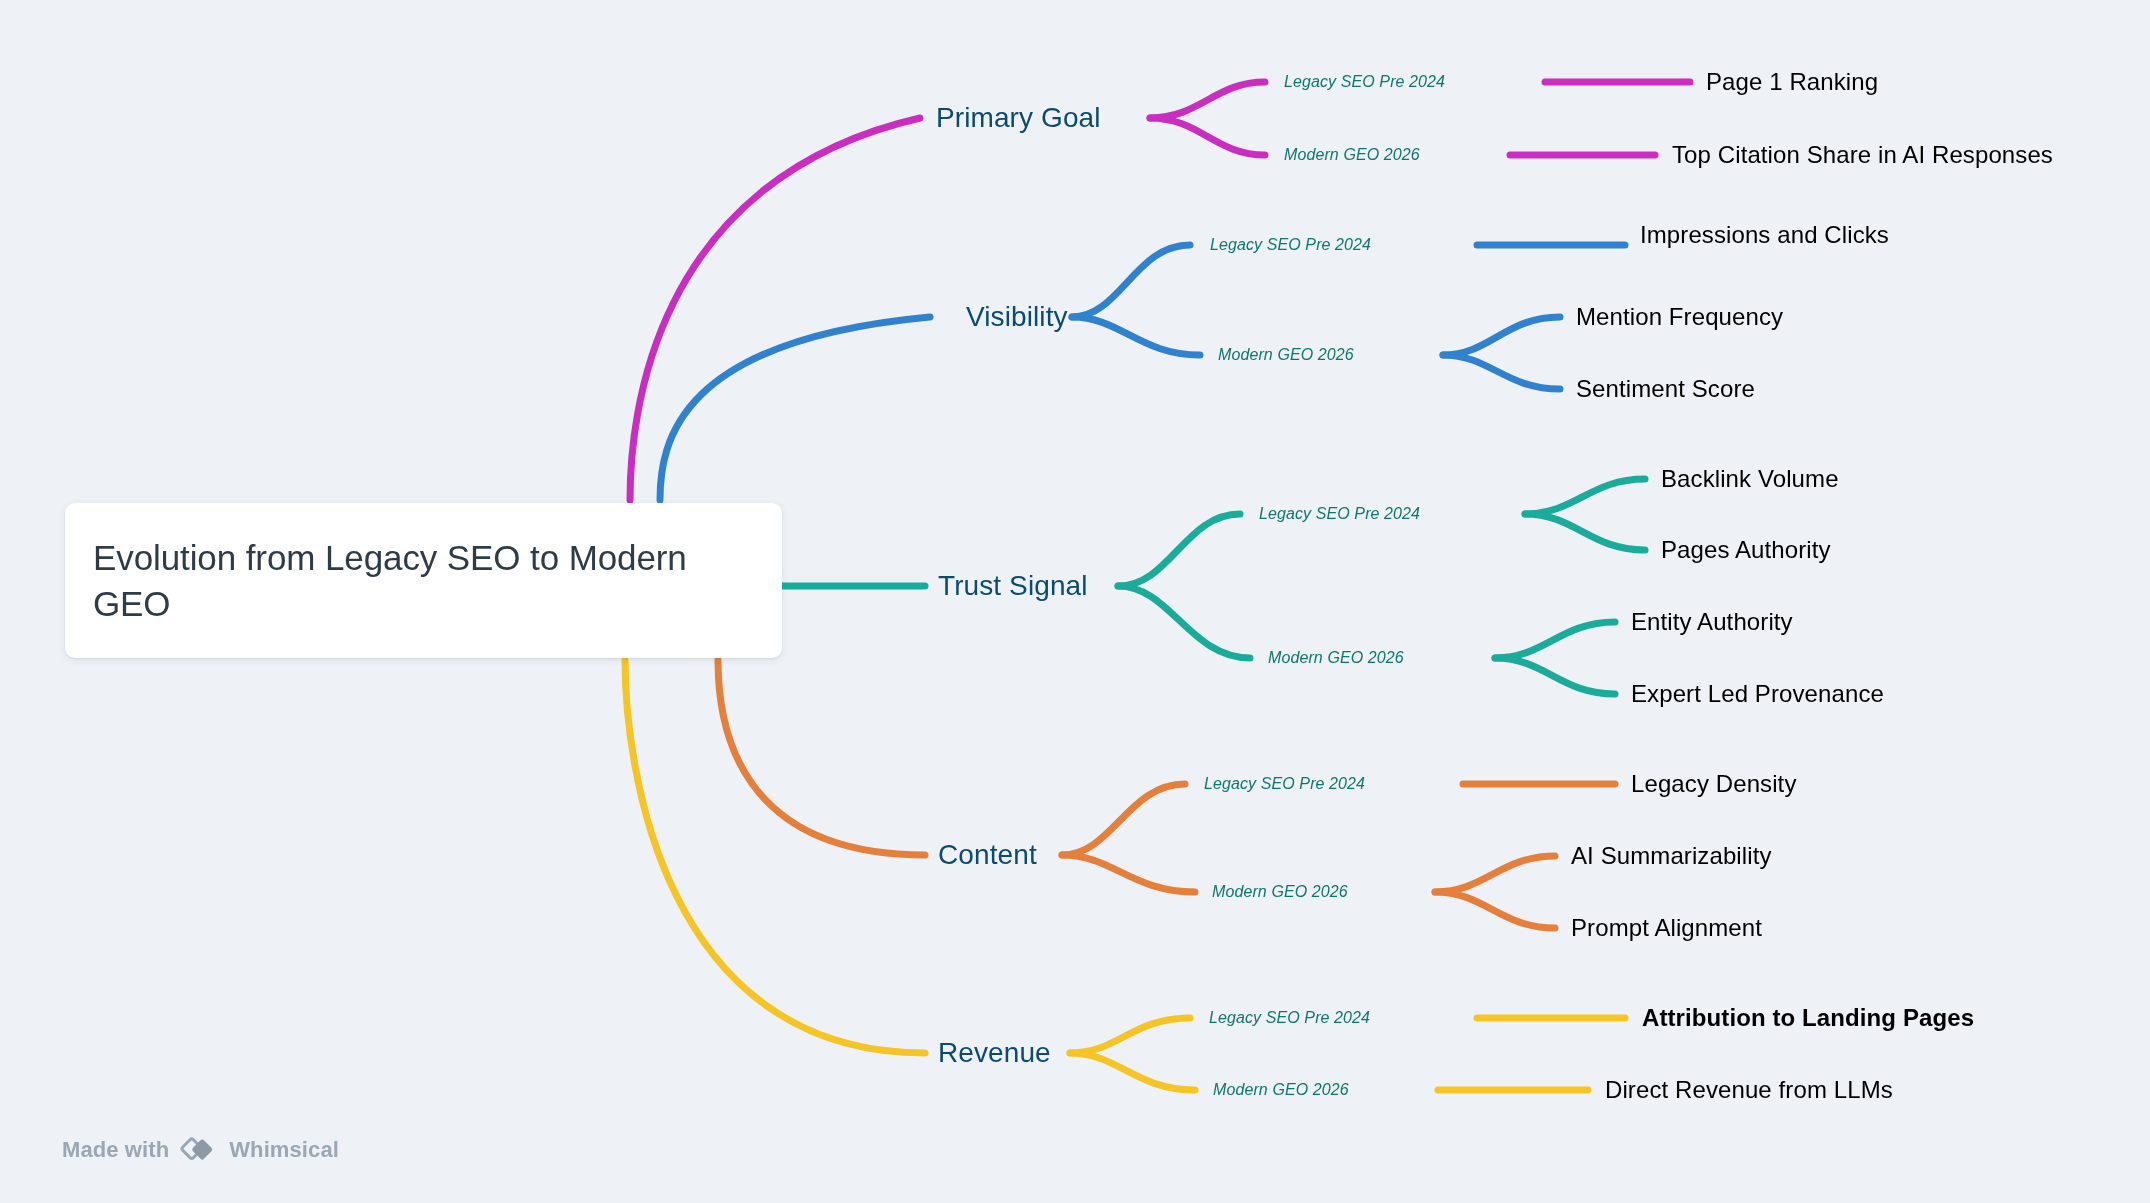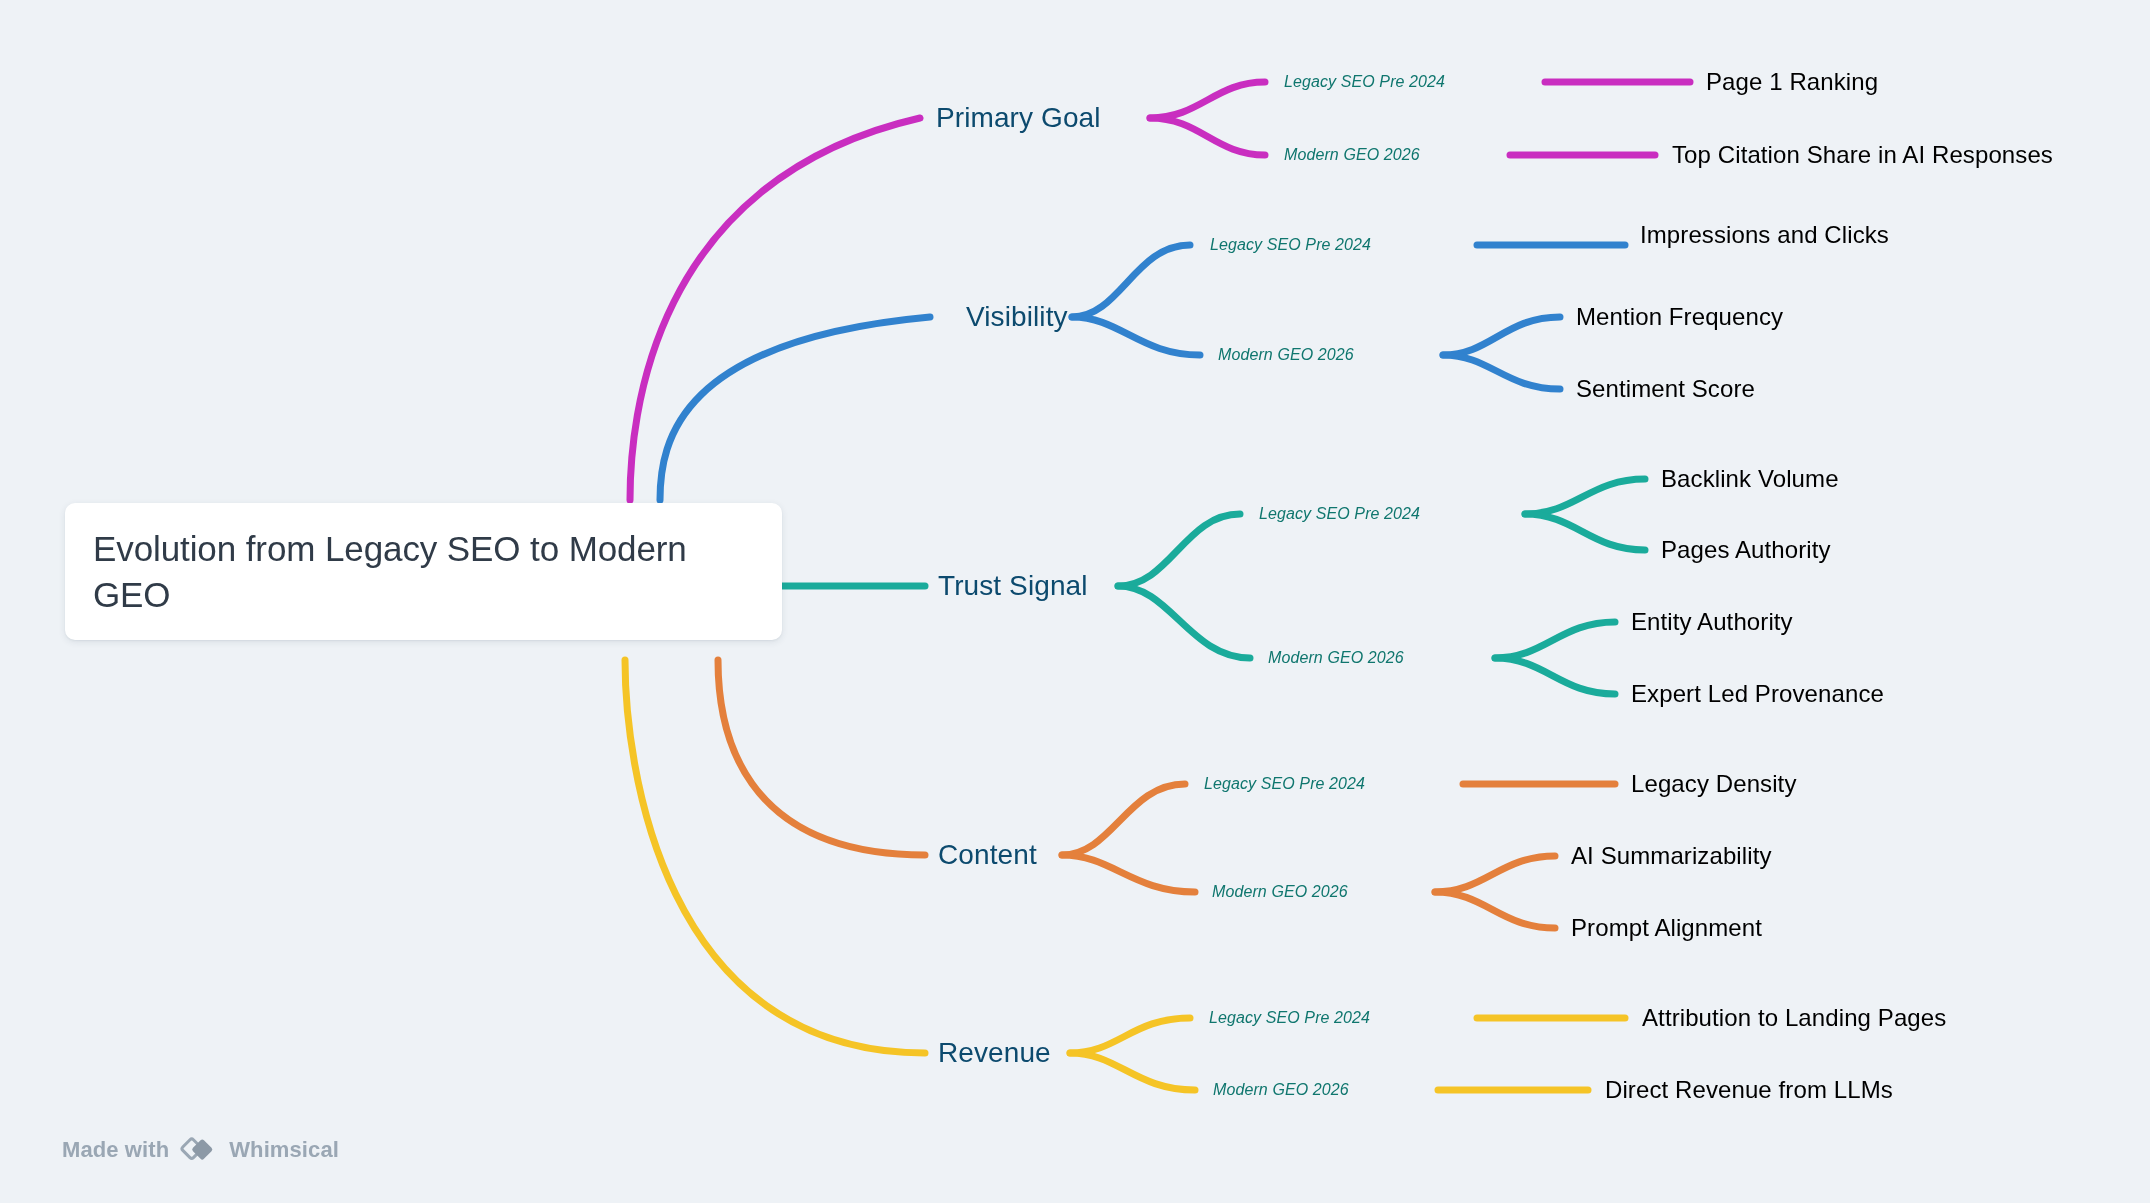--- a/index.html
+++ b/index.html
@@ -17,21 +17,21 @@
   #edges {
     position:absolute; left:0; top:0;
     width:2150px; height:1203px;
     pointer-events:none;
   }
 
   
   .root-card {
     position:absolute;
     left:65px; top:503px;
-    width:717px; height:137px;
+    width:717px; height:155px;
     background:#ffffff;
     border-radius:10px;
     box-shadow:0 2px 7px rgba(40,60,80,0.10), 0 1px 2px rgba(40,60,80,0.06);
     display:flex; align-items:center;
   }
   .root-card .root-title {
     padding:0 28px;
     font-size:35px;
     line-height:1.30;
     font-weight:400;
@@ -134,21 +134,21 @@
   <div class="node lvl1" style="left:938px; top:855px;">Content</div>
   <div class="node lvl2" style="left:1204px; top:784px;">Legacy SEO Pre 2024</div>
   <div class="node lvl2" style="left:1212px; top:892px;">Modern GEO 2026</div>
   <div class="node lvl3" style="left:1631px; top:784px;">Legacy Density</div>
   <div class="node lvl3" style="left:1571px; top:856px;">AI Summarizability</div>
   <div class="node lvl3" style="left:1571px; top:928px;text-align:right;">Prompt Alignment</div>
 
   <div class="node lvl1" style="left:938px; top:1053px;">Revenue</div>
   <div class="node lvl2" style="left:1209px; top:1018px;">Legacy SEO Pre 2024</div>
   <div class="node lvl2" style="left:1213px; top:1090px;">Modern GEO 2026</div>
-  <div class="node lvl3" style="left:1642px; top:1018px;">Attribution to Landing Pages</div>
+  <div class="node lvl3" style="left:1642px; top:1018px;font-weight:bold;">Attribution to Landing Pages</div>
   <div class="node lvl3" style="left:1605px; top:1090px;">Direct Revenue from LLMs</div>
 
   <div class="footer">
     <span>Made with</span>
     <svg class="wlogo" width="40" height="30" viewBox="0 0 40 30" xmlns="http://www.w3.org/2000/svg">
       <rect x="5.2" y="6.2" width="15" height="15" rx="2.4" transform="rotate(45 12.7 13.7)" fill="none" stroke="#9aa7b4" stroke-width="3"></rect>
       <rect x="15.5" y="6.8" width="15.5" height="15.5" rx="2.4" transform="rotate(45 23.25 14.55)" fill="#8c99a6"></rect>
     </svg>
     <span>Whimsical</span>
   </div>

